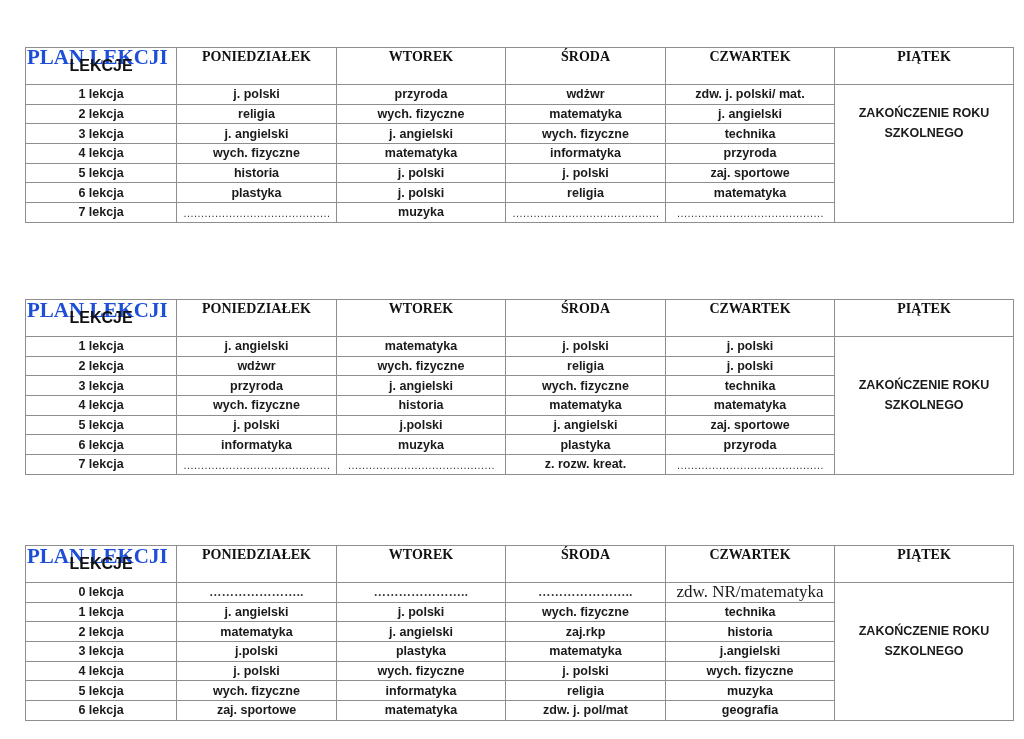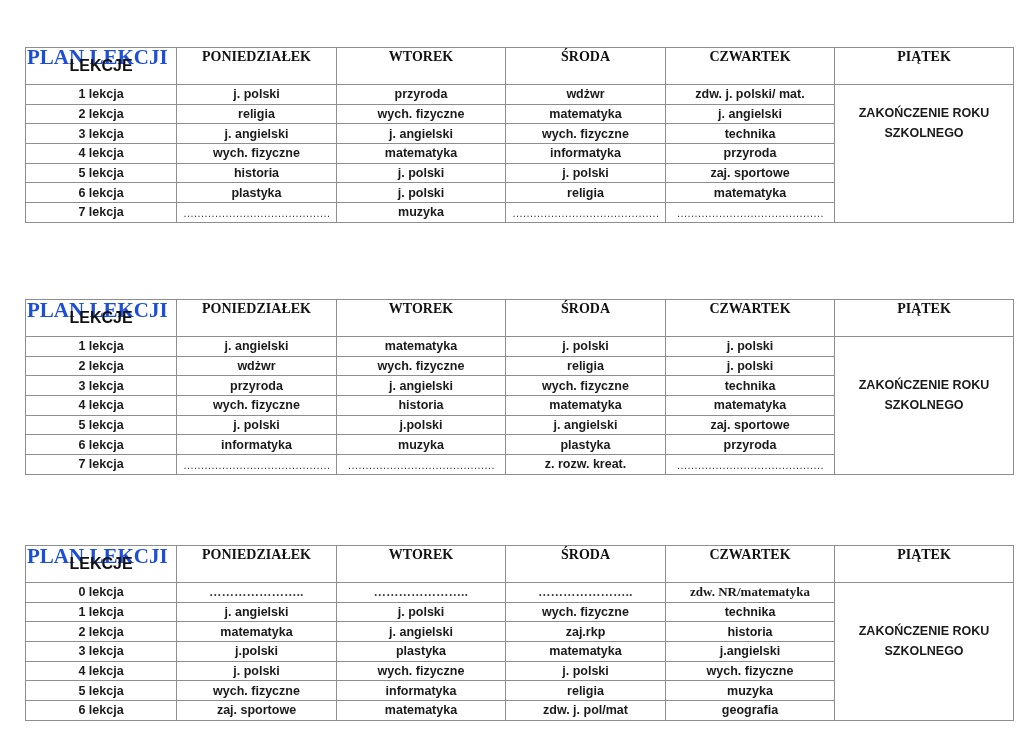--- a/index.html
+++ b/index.html
@@ -81,22 +81,22 @@
     }
     table.plan-table td.dots.bold-dots {
       font-family: "Liberation Serif", "DejaVu Serif", serif;
       font-weight: bold;
       letter-spacing: 0.5px;
       font-size: 12px;
       vertical-align: middle;
     }
     table.plan-table td.serif-cell {
       font-family: "Liberation Serif", "DejaVu Serif", serif;
-      font-weight: bold;
-      font-size: 13px;
+      font-weight: normal;
+      font-size: 17px;
     }
     table.plan-table td.friday {
       vertical-align: top;
       padding-top: 18px;
       font-size: 12.5px;
       line-height: 20px;
       white-space: normal;
       margin-left: 44px;
     }
     col.c-lekcje { width: 151px; }

